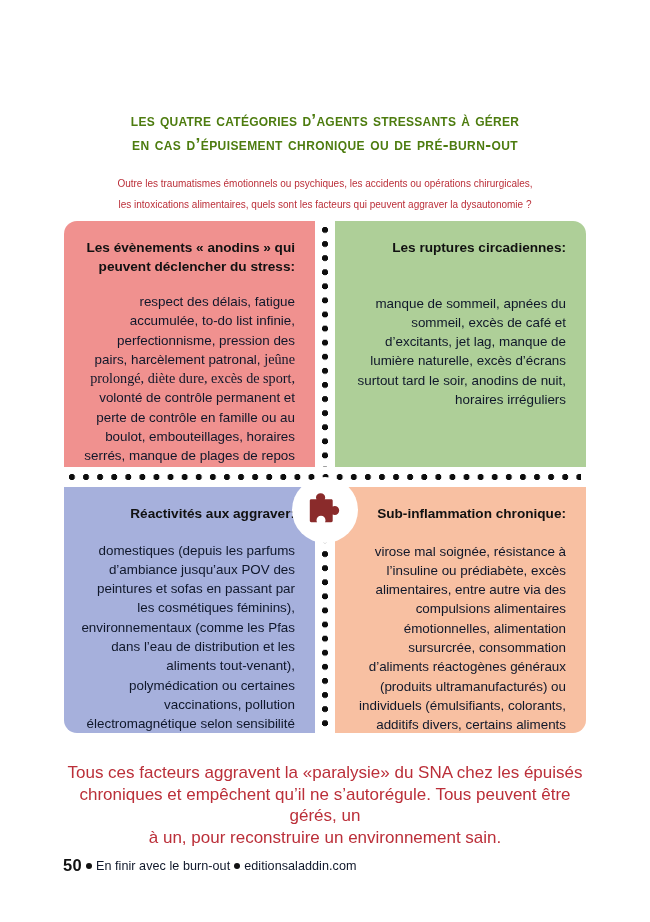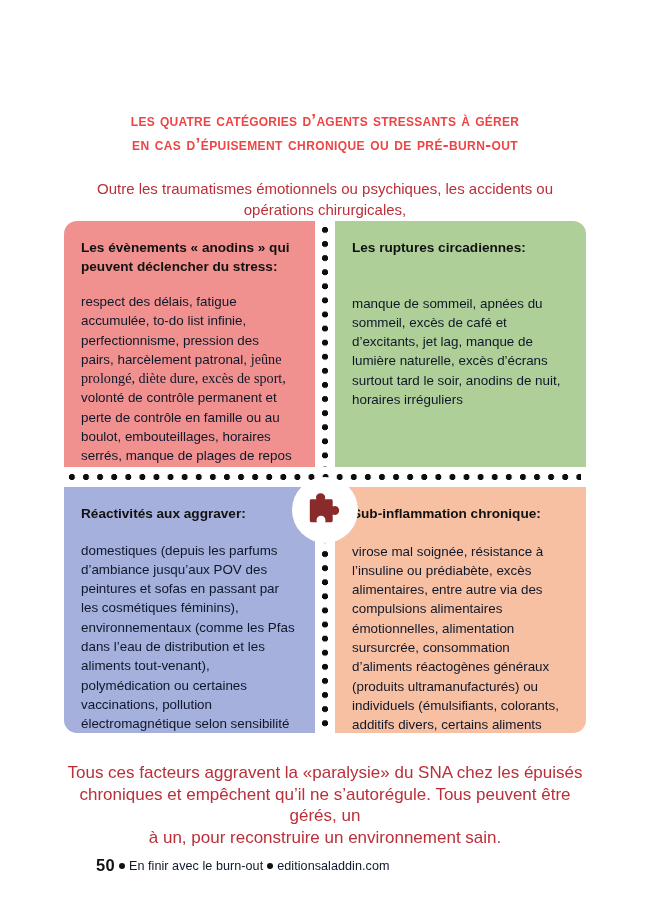--- a/index.html
+++ b/index.html
@@ -22,53 +22,54 @@
     background: #ffffff;
   }
 
   
   .heading {
     position: absolute;
     left: 60px;
     top: 96px;
     width: 530px;
     text-align: center;
-    color: #ef4444;
+    color: #4d7c0f;
     font-family: "Liberation Sans", sans-serif;
     font-weight: bold;
     font-size: 17.4px;
     letter-spacing: 0.25px;
     line-height: 24px;
     font-variant: small-caps;
     text-transform: lowercase;
   }
   .heading .ln { display: block; white-space: nowrap; }
   .heading .ln.l2 { letter-spacing: 0.4px; }
 
   
   .intro {
     position: absolute;
     left: 60px;
     top: 163px;
     width: 530px;
     text-align: center;
     color: #bb2f39;
-    font-size: 15px;
+    font-size: 10px;
     line-height: 21px;
     font-stretch: semi-condensed;
   }
   .intro .ln { display: block; }
 
   
   .grid {
     position: absolute;
     left: 64px;
     top: 221px;
     width: 522px;
     height: 416px;
+    text-align: right;
   }
   .quad {
     position: absolute;
     width: 251px;
     height: 246px;
     box-sizing: border-box;
     padding: 18px 20px 14px 17px;
     overflow: hidden;
   }
   .q-tl { left: 0;     top: 0;     background: #f0918f; border-radius: 13px 0 0 0; }
@@ -168,21 +169,20 @@
 
   
   .footer {
     position: absolute;
     left: 63px;
     top: 856px;
     display: flex;
     align-items: center;
     gap: 4px;
     color: #3b3b3b;
-    margin-left: 33px;
   }
   .footer .pagenum {
     font-weight: bold;
     font-size: 16.5px;
     color: #111111;
     letter-spacing: 0.3px;
   }
   .footer .sep {
     width: 6px;
     height: 6px;

